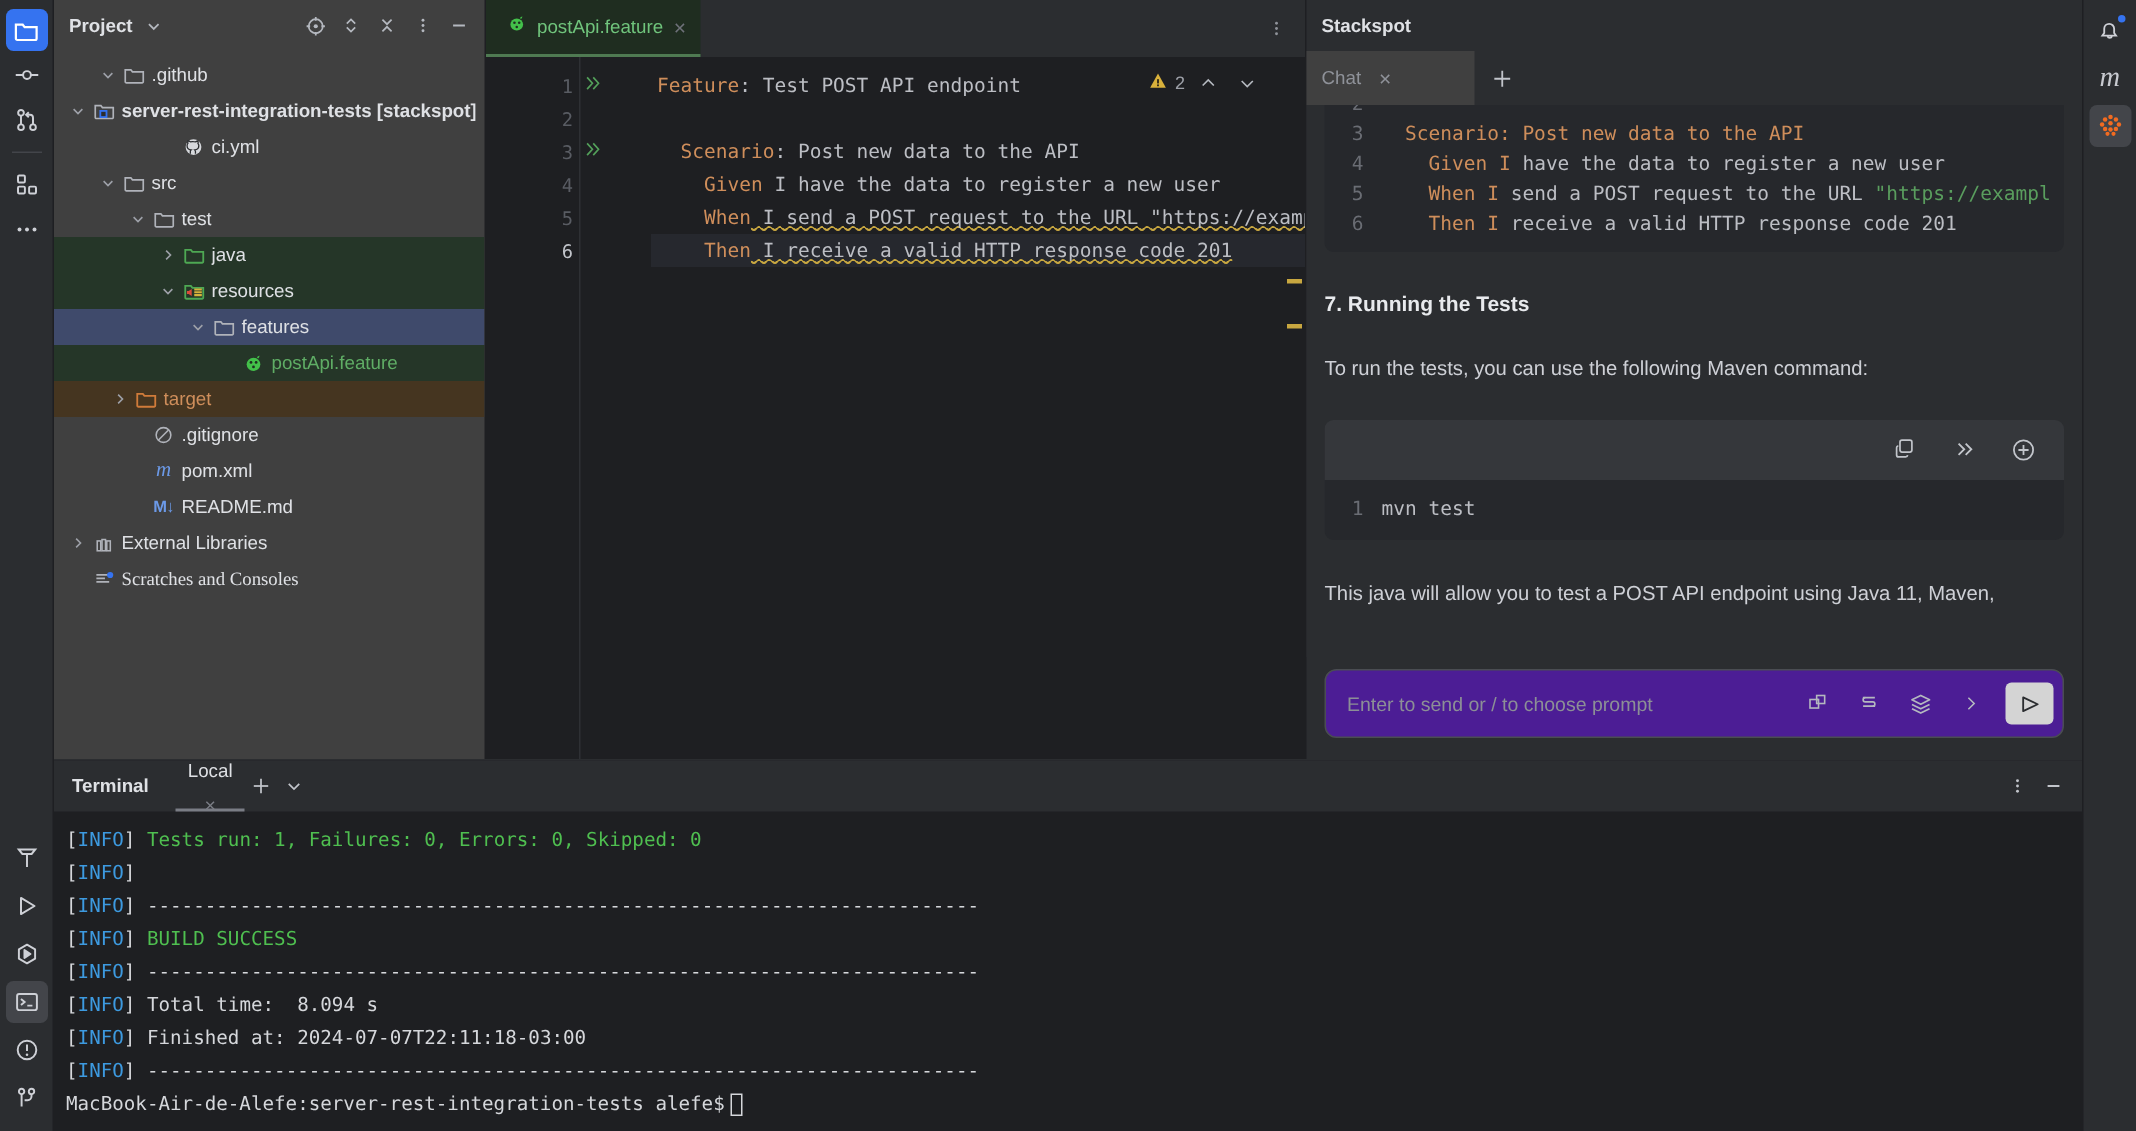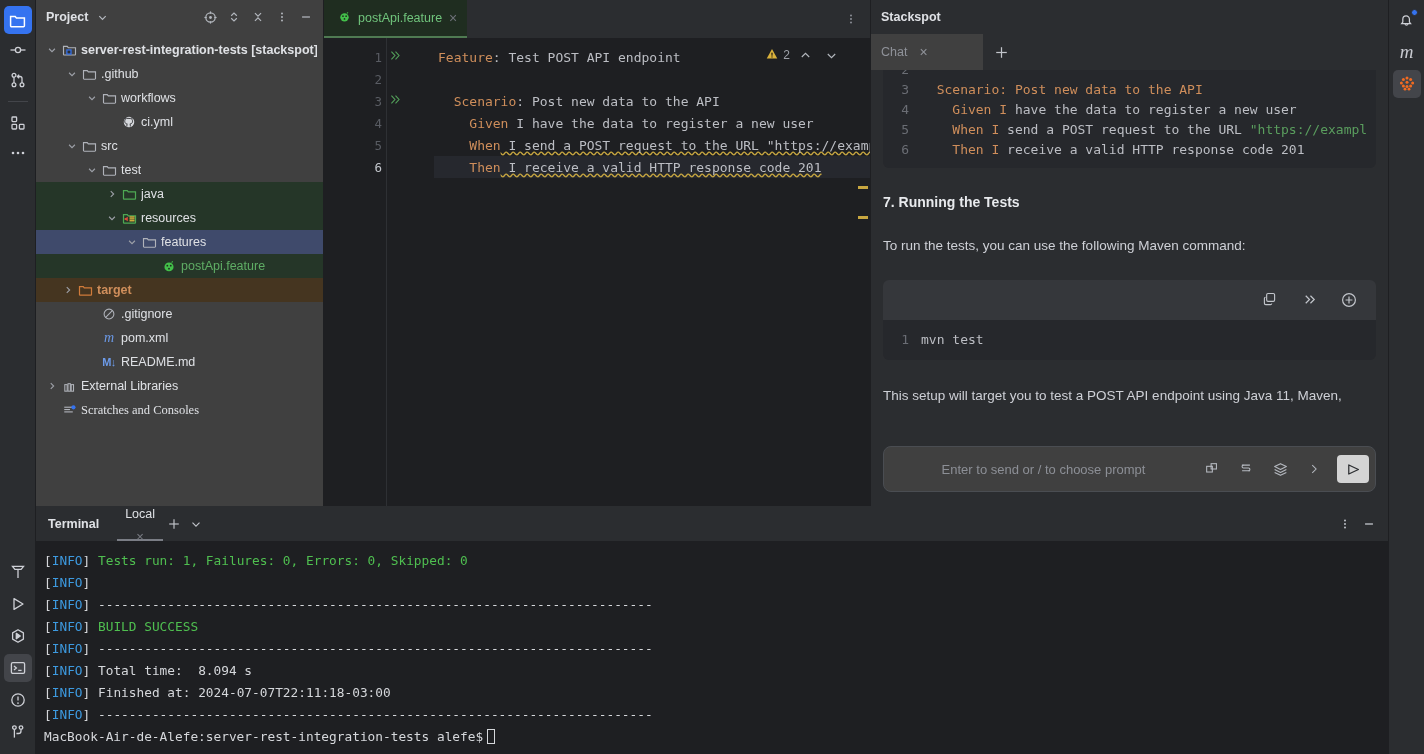--- a/index.html
+++ b/index.html
@@ -124,22 +124,22 @@
   }
   .ss-cl .n { width: 38px; flex: 0 0 38px; text-align: right; padding-right: 12px; color: #6a6d74; }
   .ss-h3 { font-size: 14px; font-weight: bold; color: #e8eaed; margin: 26px 0 0 0; }
   .ss-p { font-size: 13.5px; color: #ced0d6; margin-top: 26px; line-height: 1.45; }
   .ss-mvn-wrap { margin-top: 24px; border-radius: 6px; overflow: hidden; }
   .ss-mvn-bar { height: 40px; background: #35373b; display: flex; align-items: center; justify-content: flex-end; gap: 18px; padding-right: 16px; }
   .ss-mvn-bar .ico-btn { color: #c2c5cb; }
   .ss-mvn-code { background: #26282c; padding: 10px 0; }
   .ss-input-wrap { padding: 8px 12px 14px 12px; }
   .ss-input {
-    height: 46px; background: #404040; border: 1px solid #4a4d52; border-radius: 8px;
-    display: flex; align-items: center; padding: 0 6px 0 14px; gap: 12px; text-align: center;
+    height: 46px; background: #4c1d95; border: 1px solid #4a4d52; border-radius: 8px;
+    display: flex; align-items: center; padding: 0 6px 0 14px; gap: 12px;
   }
   .ss-ph { flex: 1; font-size: 13px; color: #8c8f96; }
   .ss-send {
     width: 32px; height: 28px; background: #d4d4d4; border-radius: 4px;
     display: flex; align-items: center; justify-content: center; color: #2b2d30; cursor: pointer;
   }
 
   
   .terminal { height: 248px; flex: 0 0 248px; background: #1e1f22; display: flex; flex-direction: column; border-top: 1px solid #2b2d30;}
   .term-head { height: 34px; background: #2b2d30; display: flex; align-items: center; padding-left: 12px; gap: 0; }
@@ -305,59 +305,46 @@
               </svg>
             </span>
             <span class="ico-btn">
               <svg width="14" height="14" viewBox="0 0 16 16" stroke="currentColor" stroke-width="1.4">
                   <line x1="3.5" y1="8" x2="12.5" y2="8"></line>
                 </svg>
             </span>
           </div>
         </div>
         <div class="tree" id="tree-host">
+            <div class="trow" style="padding-left: 28px;">
+              <span class="arrow">
+                <svg width="10" height="10" viewBox="0 0 12 12" fill="none" stroke="currentColor" stroke-width="1.3">
+                  <path d="M2.5 4.5L6 8l3.5-3.5"></path>
+                </svg>
+              </span>
+              <span class="ic">
+                <svg width="15" height="15" viewBox="0 0 16 16">
+                  <path d="M1.6 3.8h4l1.1 1.4h7.7v7a.8.8 0 01-.8.8H2.4a.8.8 0 01-.8-.8z" fill="none" stroke="#b0b3ba" stroke-width="1.2"></path>
+                </svg>
+              </span>
+              <span class="lbl">.github</span>
+            </div>
             <div class="trow" style="padding-left: 8px;">
               <span class="arrow">
                 <svg width="10" height="10" viewBox="0 0 12 12" fill="none" stroke="currentColor" stroke-width="1.3">
                   <path d="M2.5 4.5L6 8l3.5-3.5"></path>
                 </svg>
               </span>
               <span class="ic">
                 <svg width="15" height="15" viewBox="0 0 16 16">
                   <path d="M1.6 3.6h4l1.1 1.4h7.7v7a.8.8 0 01-.8.8H2.4a.8.8 0 01-.8-.8z" fill="none" stroke="#b0b3ba" stroke-width="1.2"></path>
                   <rect x="5.2" y="7.4" width="4.4" height="4.4" fill="#2b2d30" stroke="#3573f0" stroke-width="1.3"></rect>
                 </svg>
               </span>
               <span class="lbl bold">server-rest-integration-tests [stackspot]</span>
-            </div>
-            <div class="trow" style="padding-left: 28px;">
-              <span class="arrow">
-                <svg width="10" height="10" viewBox="0 0 12 12" fill="none" stroke="currentColor" stroke-width="1.3">
-                  <path d="M2.5 4.5L6 8l3.5-3.5"></path>
-                </svg>
-              </span>
-              <span class="ic">
-                <svg width="15" height="15" viewBox="0 0 16 16">
-                  <path d="M1.6 3.8h4l1.1 1.4h7.7v7a.8.8 0 01-.8.8H2.4a.8.8 0 01-.8-.8z" fill="none" stroke="#b0b3ba" stroke-width="1.2"></path>
-                </svg>
-              </span>
-              <span class="lbl">.github</span>
-            </div>
-            <div class="trow" style="padding-left: 48px;">
-              <span class="arrow">
-                <svg width="10" height="10" viewBox="0 0 12 12" fill="none" stroke="currentColor" stroke-width="1.3">
-                  <path d="M2.5 4.5L6 8l3.5-3.5"></path>
-                </svg>
-              </span>
-              <span class="ic">
-                <svg width="15" height="15" viewBox="0 0 16 16">
-                  <path d="M1.6 3.8h4l1.1 1.4h7.7v7a.8.8 0 01-.8.8H2.4a.8.8 0 01-.8-.8z" fill="none" stroke="#b0b3ba" stroke-width="1.2"></path>
-                </svg>
-              </span>
-              <span class="lbl">workflows</span>
             </div>
             <div class="trow" style="padding-left: 68px;">
               <span class="arrow"></span>
               <span class="ic">
                 <svg width="14" height="14" viewBox="0 0 16 16">
                   <circle cx="8" cy="8" r="6" fill="#d6d8dc"></circle>
                   <path d="M5.6 13.2v-1.8c0-.6.2-1 .5-1.2-1.7-.2-3-.8-3-3.2 0-.7.25-1.3.65-1.75-.1-.2-.3-.9.05-1.85 0 0 .55-.18 1.8.65A6 6 0 018 3.9c.55 0 1.1.07 1.6.2 1.2-.83 1.75-.65 1.75-.65.35.95.15 1.65.05 1.85.4.45.65 1.05.65 1.75 0 2.4-1.35 3-3.05 3.2.25.2.5.65.5 1.3v1.65" fill="none" stroke="#2b2d30" stroke-width="1"></path>
                 </svg>
               </span>
               <span class="lbl">ci.yml</span>
@@ -437,21 +424,21 @@
                 <svg width="14" height="14" viewBox="0 0 16 16">
                   <ellipse cx="8" cy="9" rx="5.2" ry="5" fill="#43c04a"></ellipse>
                   <path d="M10.6 3.6c.8-.9 2-1.2 2-1.2s-.2 1.4-1.1 2.2z" fill="#43c04a"></path>
                   <circle cx="6.1" cy="7.6" r="1.05" fill="#1f2d20"></circle>
                   <circle cx="10" cy="7.6" r="1.05" fill="#1f2d20"></circle>
                   <circle cx="8" cy="11" r="1.05" fill="#1f2d20"></circle>
                 </svg>
               </span>
               <span class="lbl txt-green">postApi.feature</span>
             </div>
-            <div class="trow bg-brown" style="padding-left: 24px; font-weight: bold;">
+            <div class="trow bg-brown" style="padding-left: 36px;">
               <span class="arrow">
                 <svg width="10" height="10" viewBox="0 0 12 12" fill="none" stroke="currentColor" stroke-width="1.3">
                   <path d="M4.5 2.5L8 6l-3.5 3.5"></path>
                 </svg>
               </span>
               <span class="ic">
                 <svg width="15" height="15" viewBox="0 0 16 16">
                   <path d="M1.6 3.8h4l1.1 1.4h7.7v7a.8.8 0 01-.8.8H2.4a.8.8 0 01-.8-.8z" fill="none" stroke="#d07b3a" stroke-width="1.3"></path>
                 </svg>
               </span>
@@ -650,21 +637,21 @@
                 </svg>
               </span>
             </div>
             <div class="ss-mvn-code">
               <div class="ss-cl">
                 <span class="n">1</span>
                 <span>mvn test</span>
               </div>
             </div>
           </div>
-          <div class="ss-p">This setup will target you to test a POST API endpoint using Java 11, Maven,</div>
+          <div class="ss-p">This java will allow you to test a POST API endpoint using Java 11, Maven,</div>
         </div>
         <div class="ss-input-wrap">
           <div class="ss-input">
             <span class="ss-ph">Enter to send or / to choose prompt</span>
             <span class="ico-btn">
               <svg width="16" height="16" viewBox="0 0 18 18" fill="none" stroke="currentColor" stroke-width="1.2">
                 <rect x="3" y="6" width="6.4" height="6.4"></rect>
                   <rect x="8" y="3" width="6" height="6"></rect>
                   <line x1="8" y1="6" x2="9.4" y2="6"></line>
               </svg>

